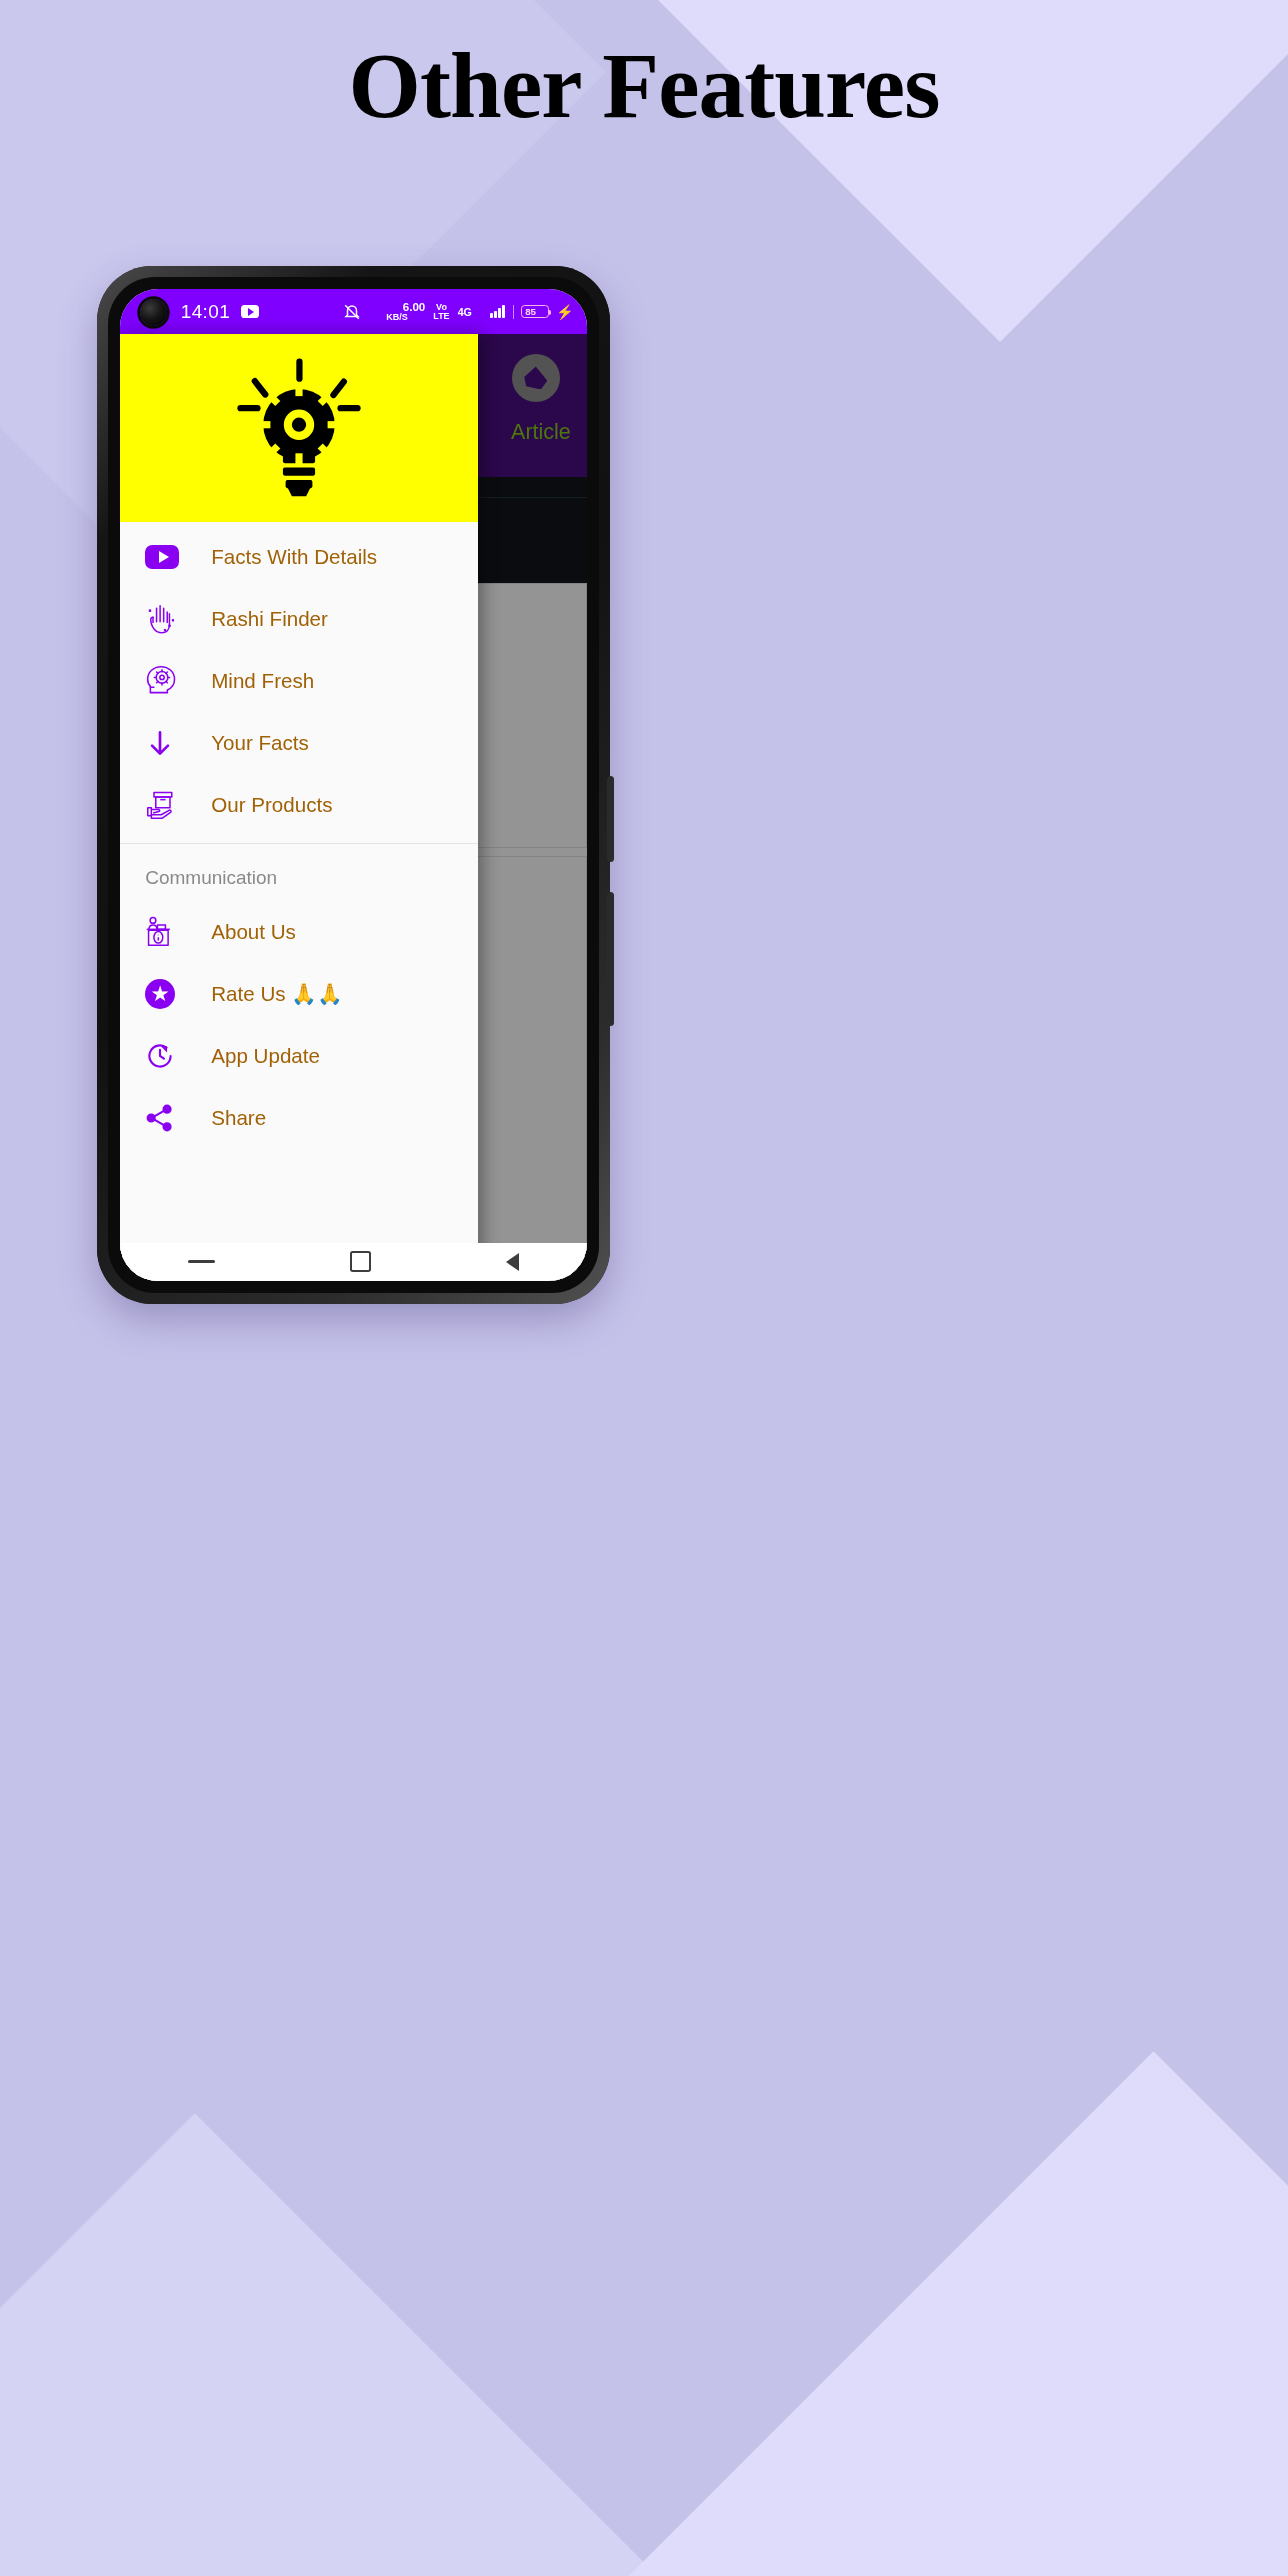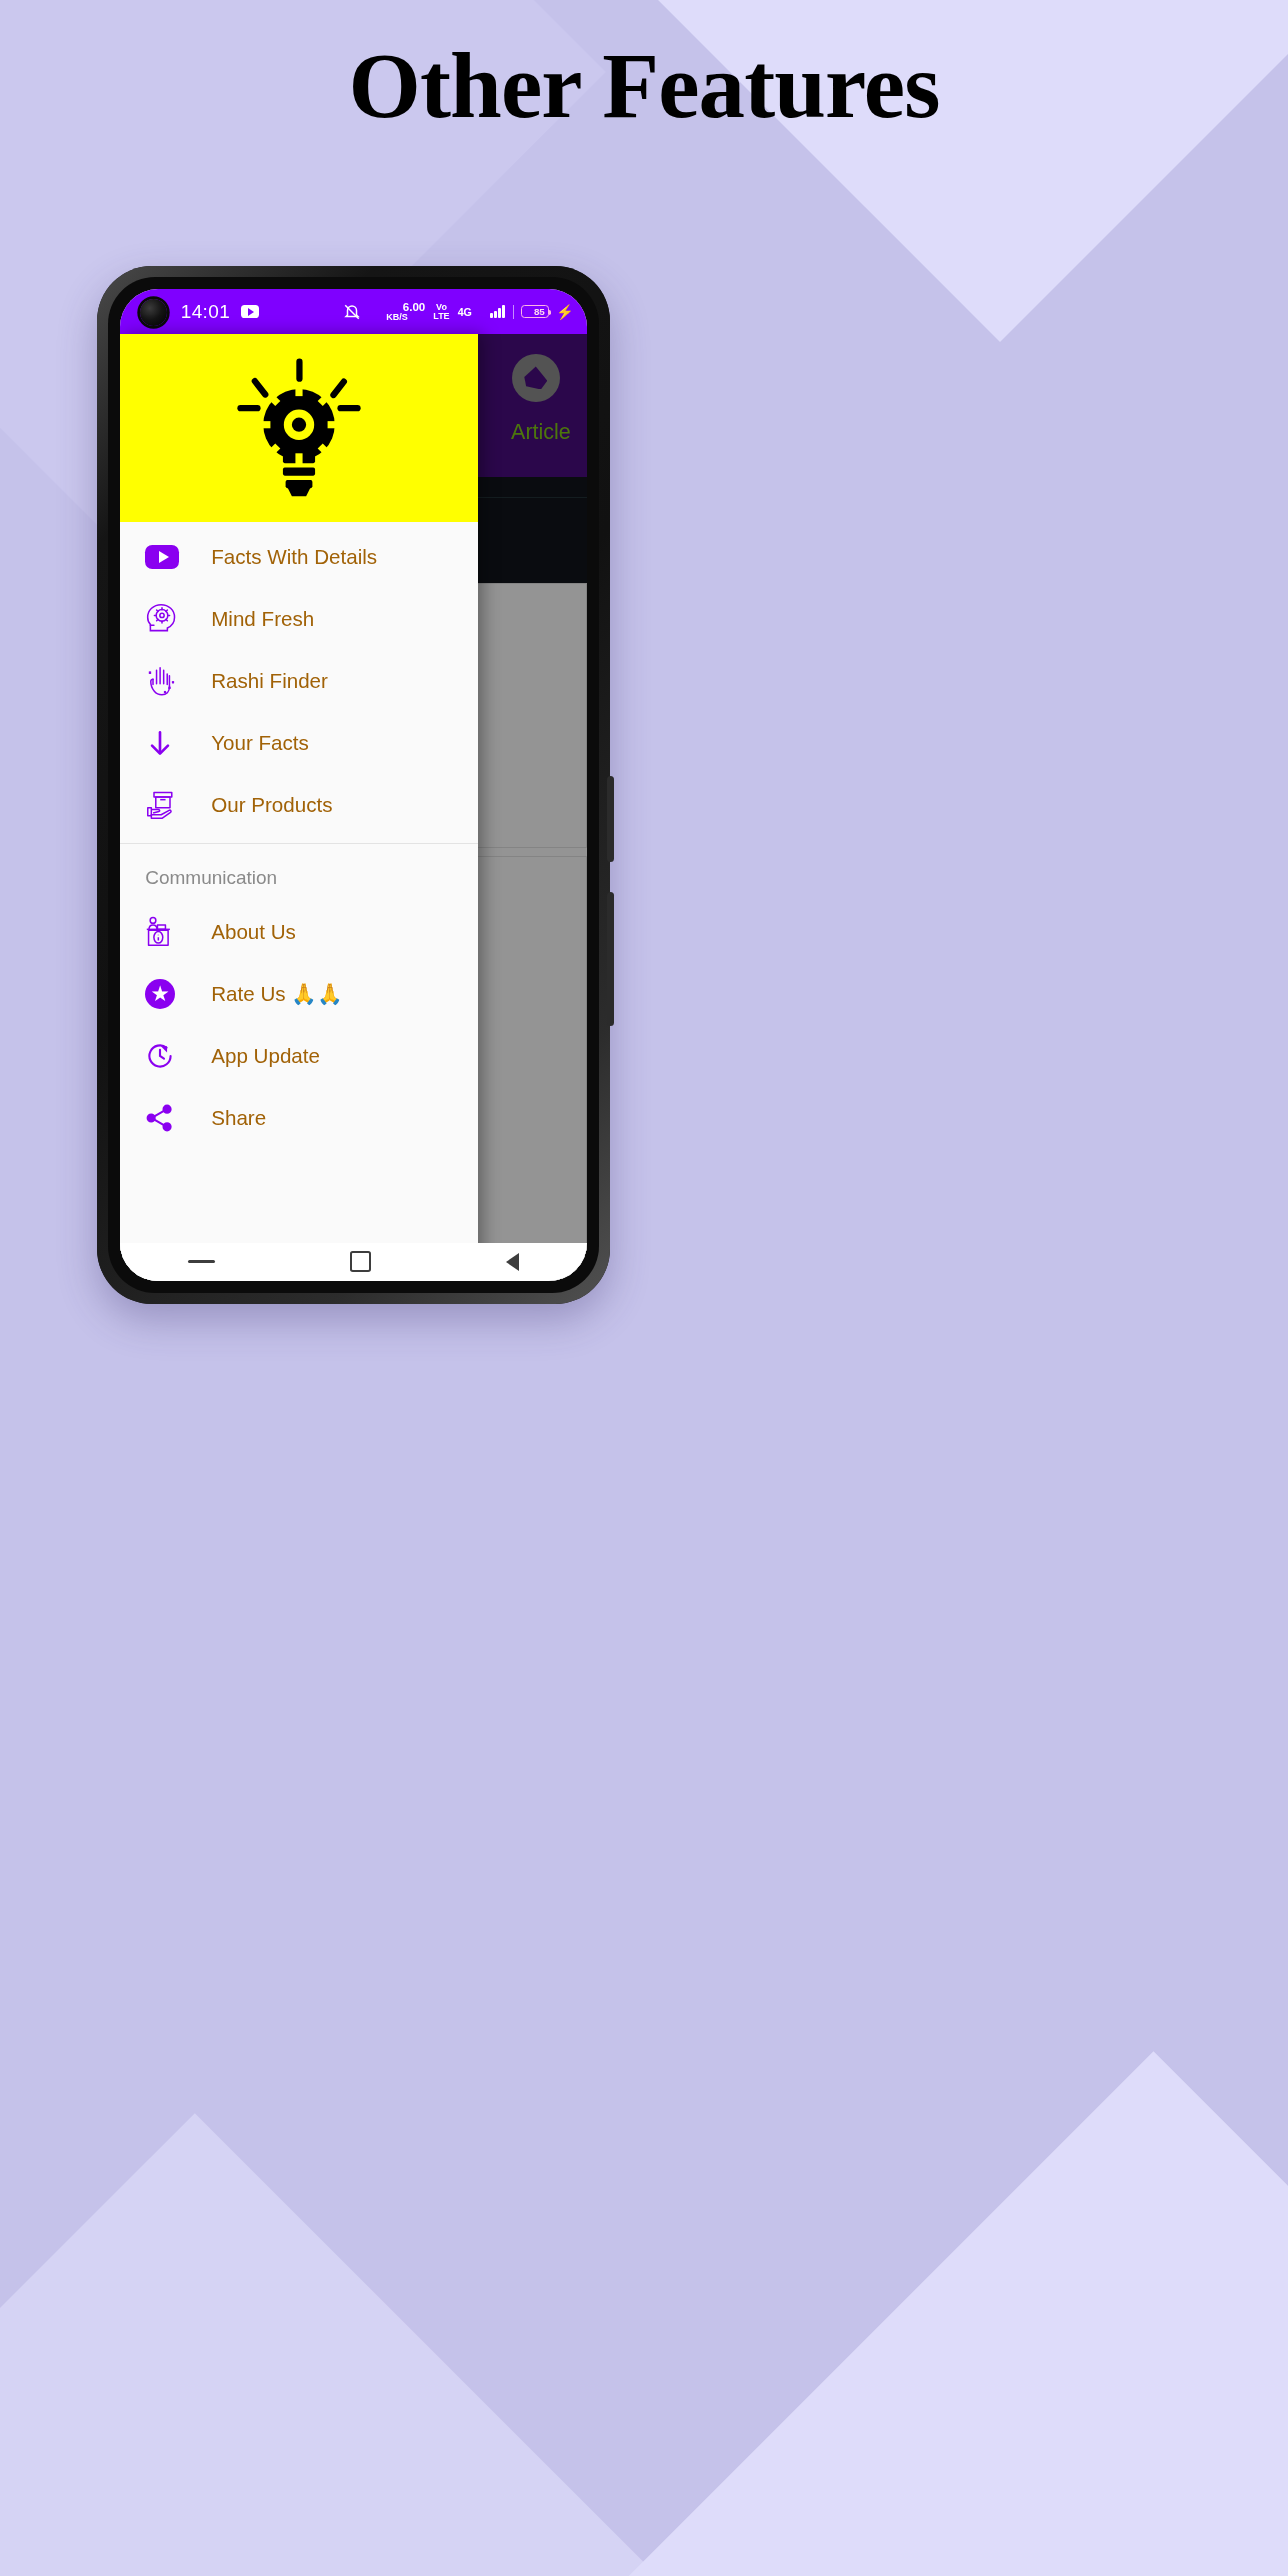--- a/index.html
+++ b/index.html
@@ -86,21 +86,21 @@
             text-align:center;font-weight:bold;}
   .sb-stack .a{font-size:11.6px;padding-left:34px;}
   .sb-stack .b{font-size:9px;}
   .bars{display:flex;align-items:flex-end;gap:1.3px;height:12.5px;}
   .bars span{width:2.7px;background:#fff;border-radius:0.9px;}
   .bars span:nth-child(1){height:4.5px}
   .bars span:nth-child(2){height:7.2px}
   .bars span:nth-child(3){height:9.8px}
   .bars span:nth-child(4){height:12.5px}
   .batt{border:1.8px solid #ffb3e6;border-radius:3.6px;padding:0 2.7px;font-size:9.8px;
-        font-weight:bold;color:#ffd9f2;position:relative;min-width:19.7px;text-align:right;}
+        font-weight:bold;color:#ffd9f2;position:relative;min-width:19.7px;text-align:left;}
   .batt:after{content:"";position:absolute;right:-3.6px;top:3.6px;width:1.8px;height:5.4px;
               background:#ffb3e6;border-radius:0 1.8px 1.8px 0;}
   .bolt{font-size:14.3px;}
   .divider-v{width:0.9px;height:14.3px;background:rgba(255,255,255,.55);}
 
   
   .app-behind{position:absolute;left:0;right:0;top:45px;bottom:0;background:#fff;}
   .behind-appbar{position:absolute;left:0;right:0;top:0;height:143px;background:#4a0d82;}
   .behind-avatar{position:absolute;right:27px;top:19.7px;width:48px;height:48px;border-radius:50%;
                  background:#8f8f8f;display:flex;align-items:center;justify-content:center;}
@@ -288,41 +288,41 @@
             <div class="d-ico">
                 <div class="yt-chip">
                   <i></i>
                 </div>
               </div>
             <div class="d-label">Facts With Details</div>
           </div>
 
           <div class="d-item">
             <div class="d-ico">
+              <svg width="32" height="34" viewBox="0 0 36 38" fill="none" stroke="#8a00f0" stroke-width="1.7" stroke-linecap="round">
+                <path d="M13 22V7M17 22V4M21 22V7M25 23V11"></path>
+                <path d="M9 17c-1.5 0-2.5 1-2.5 2.5 0 4 1.5 8 4 11 2 2.5 4.5 4 8.5 4 5 0 8.5-3.5 8.5-9V13"></path>
+                <path d="M9 17v6"></path>
+                <path d="M5 9l1.2 1.2M6.2 9 5 10.2M27 26l1.2 1.2M28.2 26 27 27.2M22 31l1 1M23 31l-1 1M31 20l1 1M32 20l-1 1"></path>
+              </svg>
+            </div>
+            <div class="d-label">Rashi Finder</div>
+          </div>
+
+          <div class="d-item">
+            <div class="d-ico">
               <svg width="34" height="34" viewBox="0 0 38 38" fill="none" stroke="#8a00f0" stroke-width="1.7" stroke-linecap="round">
                 <path d="M6 32V25c-2-2-3-5-3-8C3 9 9.5 3 18 3s15 6 15 14c0 6-3.5 10-8 12v3H6z"></path>
                 <circle cx="19" cy="15" r="6.5"></circle>
                 <circle cx="19" cy="15" r="2.4"></circle>
                 <path d="M19 6.5v2.2M19 21.3v2.2M10.5 15h2.2M25.3 15h2.2M13 9l1.6 1.6M23.4 19.4 25 21M25 9l-1.6 1.6M14.6 19.4 13 21"></path>
                 <path d="M6 26h4"></path>
               </svg>
             </div>
             <div class="d-label">Mind Fresh</div>
-          </div>
-
-          <div class="d-item">
-            <div class="d-ico">
-              <svg width="32" height="34" viewBox="0 0 36 38" fill="none" stroke="#8a00f0" stroke-width="1.7" stroke-linecap="round">
-                <path d="M13 22V7M17 22V4M21 22V7M25 23V11"></path>
-                <path d="M9 17c-1.5 0-2.5 1-2.5 2.5 0 4 1.5 8 4 11 2 2.5 4.5 4 8.5 4 5 0 8.5-3.5 8.5-9V13"></path>
-                <path d="M9 17v6"></path>
-                <path d="M5 9l1.2 1.2M6.2 9 5 10.2M27 26l1.2 1.2M28.2 26 27 27.2M22 31l1 1M23 31l-1 1M31 20l1 1M32 20l-1 1"></path>
-              </svg>
-            </div>
-            <div class="d-label">Rashi Finder</div>
           </div>
 
           <div class="d-item">
             <div class="d-ico">
               <svg width="30" height="30" viewBox="0 0 34 34" fill="none" stroke="#8a00f0" stroke-width="3" stroke-linecap="round" stroke-linejoin="round">
                 <path d="M17 5v23"></path>
                   <path d="M8 20l9 9 9-9"></path>
               </svg>
             </div>
             <div class="d-label">Your Facts</div>

